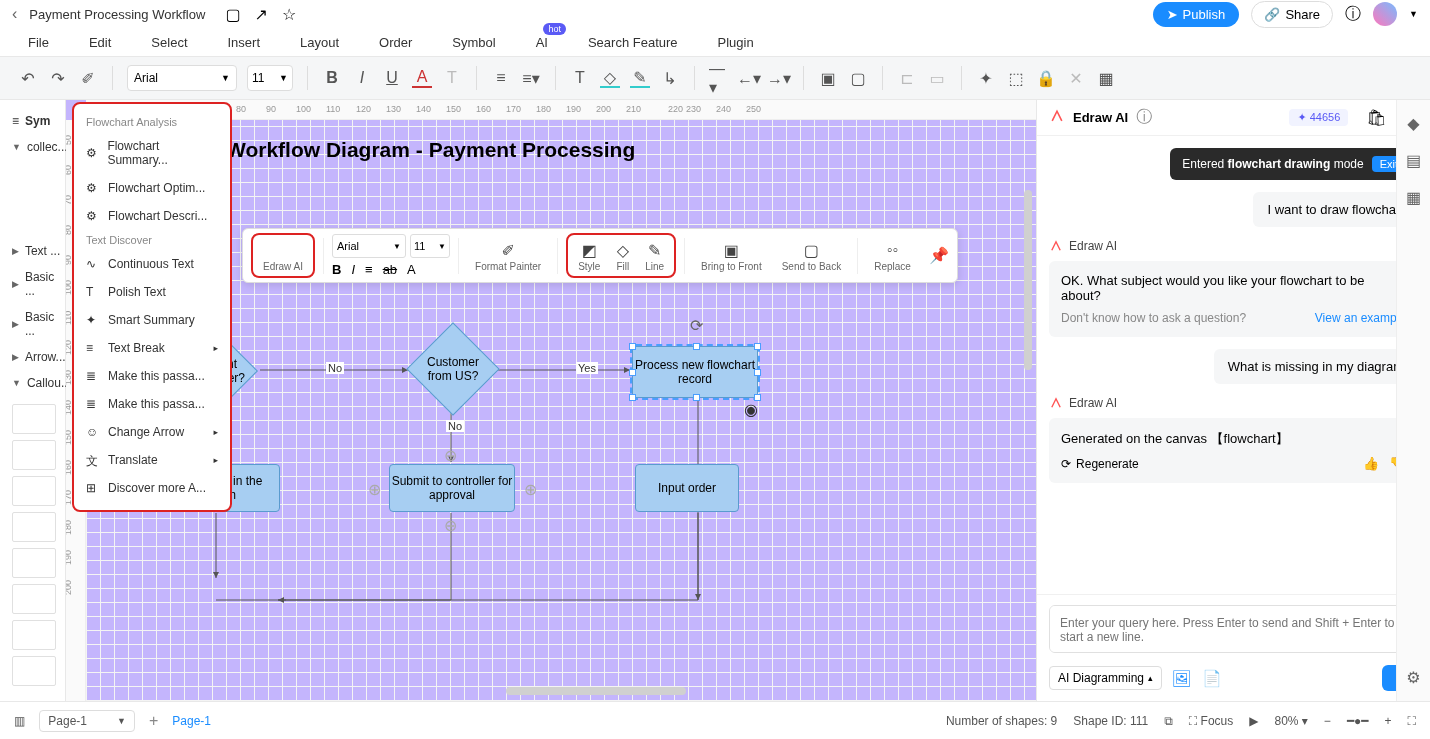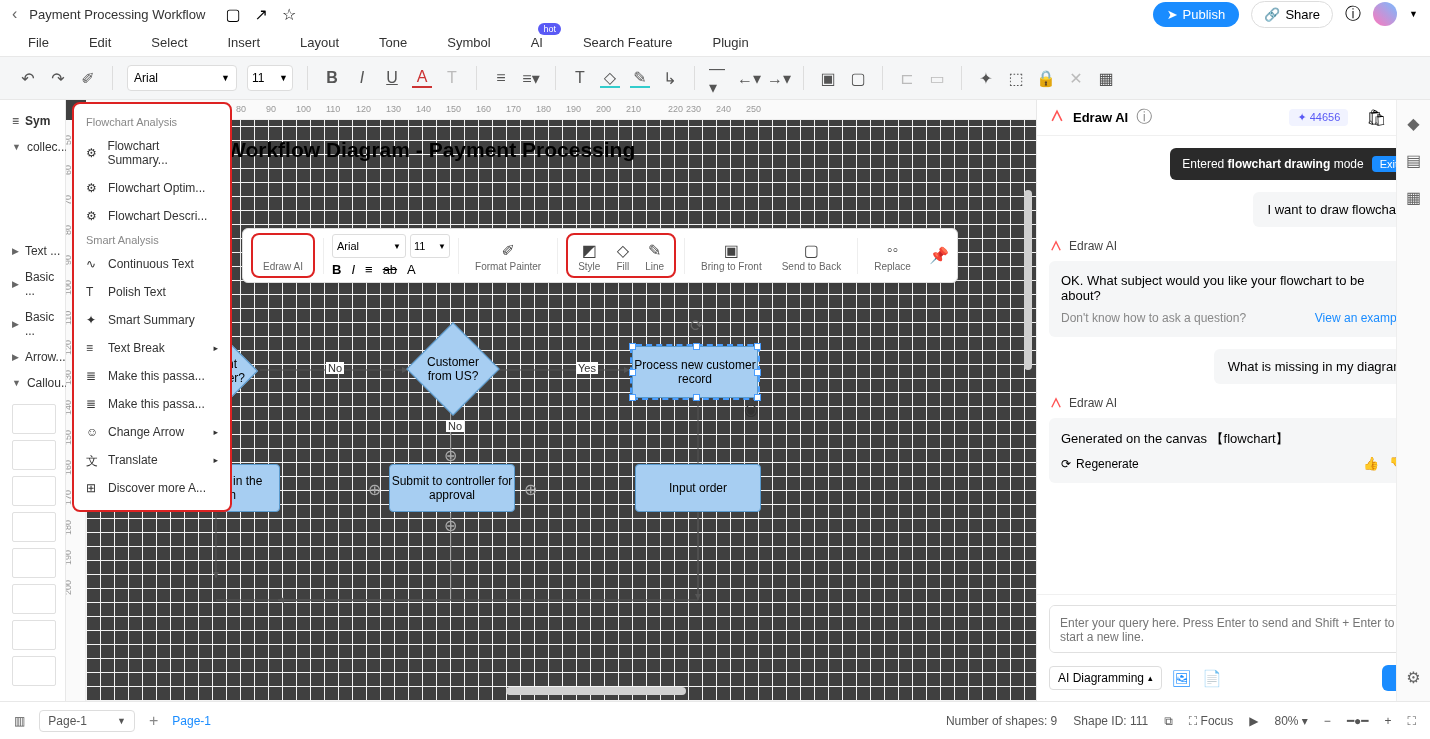--- a/index.html
+++ b/index.html
@@ -31,21 +31,21 @@
 .main { position: absolute; top: 100px; left: 0; right: 0; bottom: 38px; display: flex; }
 
 
 .sidebar-left { width: 66px; border-right: 1px solid #e8e8e8; padding: 8px 0 0 12px; font-size: 12px; }
 .sidebar-left .row { display: flex; align-items: center; gap: 6px; padding: 6px 0; cursor: pointer; color: #333; }
 .sidebar-left .row .tri { font-size: 9px; color: #666; }
 .shape-thumbs { display: flex; flex-wrap: wrap; gap: 6px; padding: 8px 4px 0 0; }
 .thumb { width: 44px; height: 30px; border: 1px solid #e0e0e0; border-radius: 2px; }
 
 
-.canvas-wrap { flex: 1; position: relative; background: #404040; overflow: hidden; }
+.canvas-wrap { flex: 1; position: relative; background: #c4b5fd; overflow: hidden; }
 .ruler-h { position: absolute; top: 0; left: 20px; right: 0; height: 20px; background: #fafafa; border-bottom: 1px solid #eee; font-size: 9px; color: #999; }
 .ruler-h .tick { position: absolute; top: 4px; }
 .ruler-v { position: absolute; top: 20px; left: 0; width: 20px; bottom: 0; background: #fafafa; border-right: 1px solid #eee; font-size: 9px; color: #999; }
 .ruler-v .tick { position: absolute; left: 2px; transform: rotate(-90deg); transform-origin: left; }
 .canvas { position: absolute; top: 20px; left: 20px; right: 0; bottom: 0; background-image: repeating-linear-gradient(0deg,#f4f4f4 0,#f4f4f4 1px,transparent 1px,transparent 14px),repeating-linear-gradient(90deg,#f4f4f4 0,#f4f4f4 1px,transparent 1px,transparent 14px); }
 .canvas .title { position: absolute; top: 18px; left: 140px; font-size: 21px; font-weight: bold; }
 
 
 .shape { position: absolute; font-size: 12px; text-align: center; display: flex; align-items: center; justify-content: center; }
 .diamond { background: #a7cef2; border: 1px solid #5a9bcf; transform: rotate(45deg); }
@@ -134,21 +134,21 @@
     <span style="font-size:9px">▼</span>
   </div>
 </div>
 
 <div class="menubar">
   <span class="item">File</span>
   <span class="item">Edit</span>
   <span class="item">Select</span>
   <span class="item">Insert</span>
   <span class="item">Layout</span>
-  <span class="item">Tone</span>
+  <span class="item">Order</span>
   <span class="item">Symbol</span>
   <span class="item"><span>AI</span><span class="hot-badge">hot</span></span>
   <span class="item">Search Feature</span>
   <span class="item">Plugin</span>
 </div>
 
 <div class="toolbar">
   <span class="tb-icon">↶</span>
   <span class="tb-icon">↷</span>
   <span class="tb-icon">✐</span>
@@ -313,40 +313,40 @@
       <span class="conn-label" style="top:300px;left:124px">Yes</span>
       <span class="conn-label" style="top:300px;left:360px">No</span>
 
       <div class="shape diamond" style="top:222px;left:102px;width:58px;height:58px">
           <span style="width:90px">Current customer?</span>
         </div>
       <div class="shape diamond" style="top:216px;left:334px;width:66px;height:66px">
           <span style="width:90px">Customer from US?</span>
         </div>
       <div class="shape rect selected" style="top:226px;left:546px;width:126px;height:52px">
-        <span>Process new customer  record</span>
+        <span>Process new flowchart  record</span>
         <span class="handle" style="top:-4px;left:-4px"></span>
           <span class="handle" style="top:-4px;left:60px"></span>
           <span class="handle" style="top:-4px;right:-4px"></span>
         <span class="handle" style="top:22px;left:-4px"></span>
           <span class="handle" style="top:22px;right:-4px"></span>
         <span class="handle" style="bottom:-4px;left:-4px"></span>
           <span class="handle" style="bottom:-4px;left:60px"></span>
           <span class="handle" style="bottom:-4px;right:-4px"></span>
       </div>
       <span style="position:absolute;top:196px;left:604px;color:#666">⟳</span>
       <span style="position:absolute;top:280px;left:658px;color:#333">◉</span>
 
       <div class="shape rect" style="top:344px;left:68px;width:126px;height:48px">
           <span>Input order in the system</span>
         </div>
       <div class="shape rect" style="top:344px;left:303px;width:126px;height:48px">
           <span>Submit to controller for approval</span>
         </div>
-      <div class="shape rect" style="top:344px;left:549px;width:126px;height:48px">
+      <div class="shape rect" style="top:344px;left:549px;width:104px;height:48px">
           <span>Input order</span>
         </div>
 
       <span style="position:absolute;top:360px;left:282px;color:#aaa;font-size:16px">⊕</span>
       <span style="position:absolute;top:360px;left:438px;color:#aaa;font-size:16px">⊕</span>
       <span style="position:absolute;top:326px;left:358px;color:#aaa;font-size:16px">⊕</span>
       <span style="position:absolute;top:396px;left:358px;color:#aaa;font-size:16px">⊕</span>
     </div>
 
     <div class="vscroll-thumb"></div>
@@ -359,21 +359,21 @@
           <span>Flowchart Summary...</span>
         </div>
       <div class="item">
           <span class="ic">⚙</span>
           <span>Flowchart Optim...</span>
         </div>
       <div class="item">
           <span class="ic">⚙</span>
           <span>Flowchart Descri...</span>
         </div>
-      <div class="section">Smart Analysis</div>
+      <div class="section">Text Discover</div>
       <div class="item">
           <span class="ic">∿</span>
           <span>Continuous Text</span>
         </div>
       <div class="item">
           <span class="ic">T</span>
           <span>Polish Text</span>
         </div>
       <div class="item">
           <span class="ic">✦</span>

